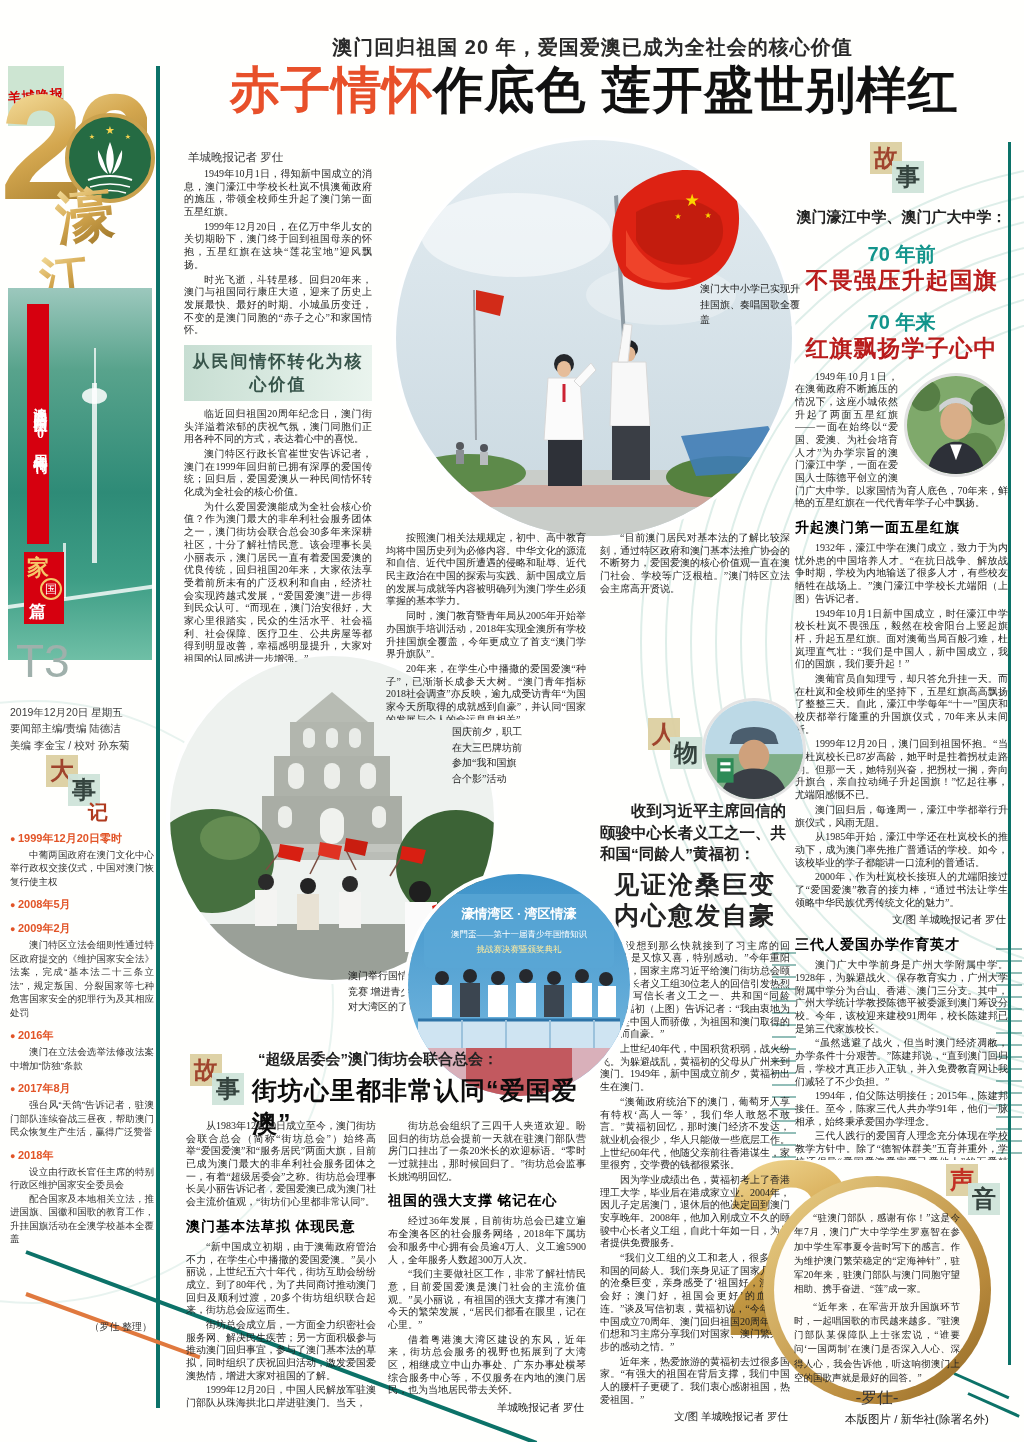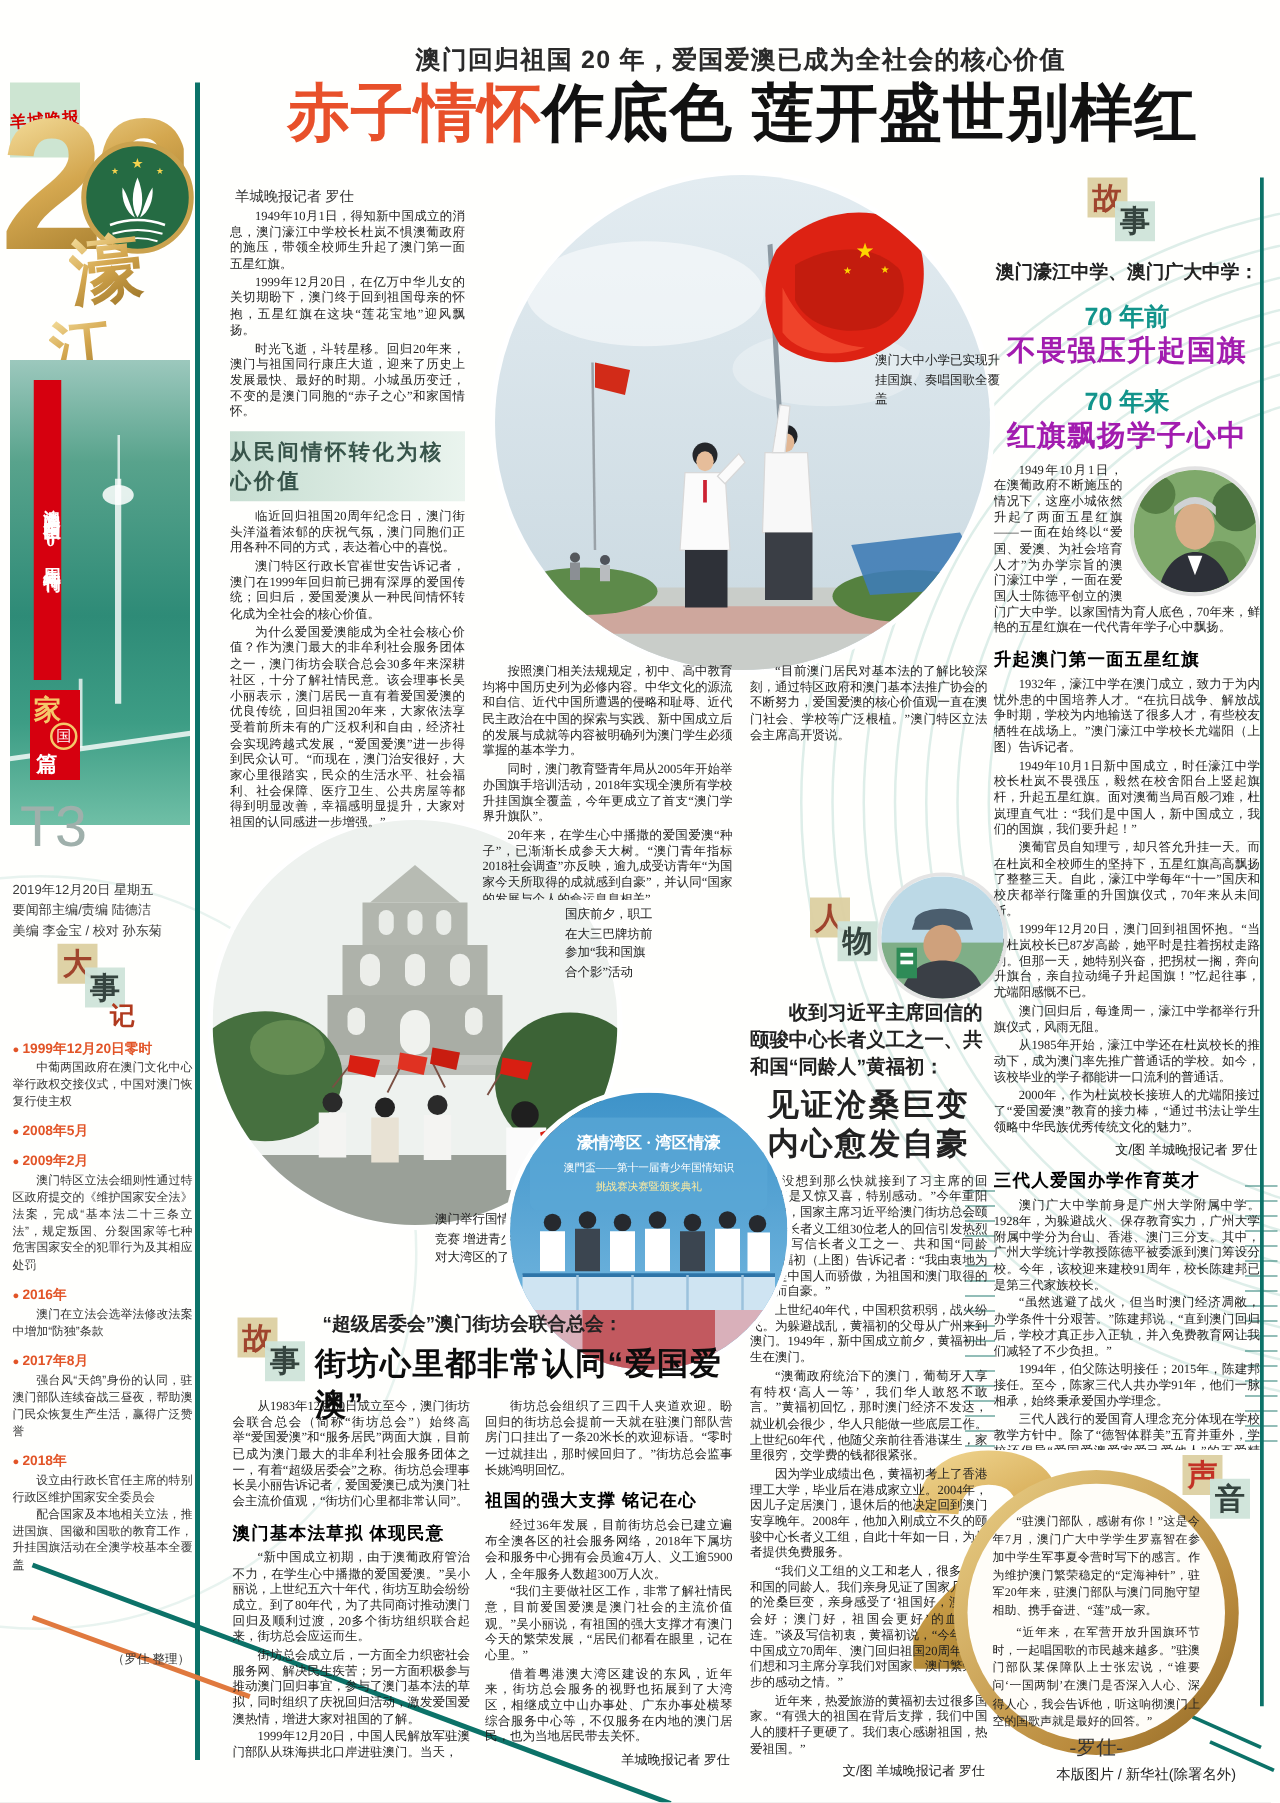--- a/index.html
+++ b/index.html
@@ -52,30 +52,30 @@
   .tl-credit{text-align:right;font-size:10px;margin-top:8px;color:#333;}
   
   .kicker{left:165px;top:34px;width:855px;text-align:center;font-size:20px;font-weight:bold;color:#2a2a2a;letter-spacing:1px;}
   .headline{left:168px;top:62px;width:852px;text-align:center;font-size:50px;font-weight:900;letter-spacing:1px;line-height:1.12;color:#111;}
   .headline .acc{color:#e8502a;}
   .byline{left:188px;top:150px;font-size:11.5px;color:#333;}
   
   .bodycol{position:absolute;overflow:hidden;z-index:3;}
   .bodycol p{margin:0 0 2px;text-indent:2em;text-align:justify;font-size:10px;line-height:1.27;color:#1e1e1e;}
   .green-head{background:linear-gradient(90deg,#c7ded2,#eaf4ee);color:#37544a;font-family:"Liberation Sans",sans-serif;
-     font-weight:bold;font-size:17px;padding:5px 0;margin:8px 0 7px;letter-spacing:2px;}
+     font-weight:bold;font-size:17px;text-align:center;padding:5px 0;margin:8px 0 7px;letter-spacing:2px;}
   .subhead{font-weight:bold;font-size:14px;margin:9px 0 5px;color:#000;letter-spacing:1px;}
   .credit{text-align:right;font-size:10.5px;margin:4px 2px 6px 0;color:#222;font-family:"Liberation Sans",sans-serif;}
   
   .circle-photo{position:absolute;border-radius:50%;overflow:hidden;z-index:2;box-shadow:0 0 0 4px #fff;}
   .photo-cap{position:absolute;font-size:10px;line-height:1.55;color:#222;z-index:4;}
   
   .schoolline{text-align:center;font-weight:bold;font-size:15px;font-family:"Liberation Sans",sans-serif;margin:2px 0 4px;}
   .sh-teal{color:#12948b;text-align:center;font-weight:bold;font-size:20px;font-family:"Liberation Sans",sans-serif;line-height:1.15;margin-top:16px;}
-  .sh-black{color:#a21caf;text-align:center;font-weight:900;font-size:23px;font-family:"Liberation Sans",sans-serif;line-height:1.25;letter-spacing:1px;}
+  .sh-black{color:#b91c1c;text-align:center;font-weight:900;font-size:23px;font-family:"Liberation Sans",sans-serif;line-height:1.25;letter-spacing:1px;}
   .portrait{float:right;width:98px;height:98px;border-radius:50%;margin:2px 0 4px 6px;border:3px solid #e2e2e2;overflow:hidden;}
   
   .p-kicker{font-size:15.5px;font-weight:bold;line-height:1.4;font-family:"Liberation Sans",sans-serif;text-indent:2em;margin:0 0 4px;}
   .p-head{font-size:25px;font-weight:900;font-family:"Liberation Sans",sans-serif;text-align:center;letter-spacing:2px;line-height:1.25;margin:2px 0 8px;}
   
   .kf-kicker{position:absolute;font-size:15px;font-weight:bold;font-family:"Liberation Sans",sans-serif;z-index:4;}
   .kf-head{position:absolute;font-size:25px;font-weight:900;font-family:"Liberation Sans",sans-serif;letter-spacing:1px;z-index:4;color:#0c0c0c;}
   
   .gold2{left:722px;top:1124px;font-size:250px;line-height:1;font-weight:900;z-index:1;}
   .voice-circle{left:763px;top:1176px;width:228px;height:228px;border-radius:50%;z-index:3;
@@ -178,21 +178,21 @@
         <p class="tl-text">澳门特区立法会细则性通过特区政府提交的《维护国家安全法》法案，完成“基本法二十三条立法”，规定叛国、分裂国家等七种危害国家安全的犯罪行为及其相应处罚</p>
       </div>
 
       <div>
         <div class="tl-date">2016年</div>
         <p class="tl-text">澳门在立法会选举法修改法案中增加“防独”条款</p>
       </div>
 
       <div>
         <div class="tl-date">2017年8月</div>
-        <p class="tl-text">强台风“天鸽”身份的认同，驻澳门部队连续奋战三昼夜，帮助澳门民众恢复生产生活，赢得广泛赞誉</p>
+        <p class="tl-text">强台风“天鸽”告诉记者，驻澳门部队连续奋战三昼夜，帮助澳门民众恢复生产生活，赢得广泛赞誉</p>
       </div>
 
       <div>
         <div class="tl-date">2018年</div>
         <p class="tl-text">设立由行政长官任主席的特别行政区维护国家安全委员会</p>
       </div>
 
       <div>
 
         <p class="tl-text">配合国家及本地相关立法，推进国旗、国徽和国歌的教育工作，升挂国旗活动在全澳学校基本全覆盖</p>

